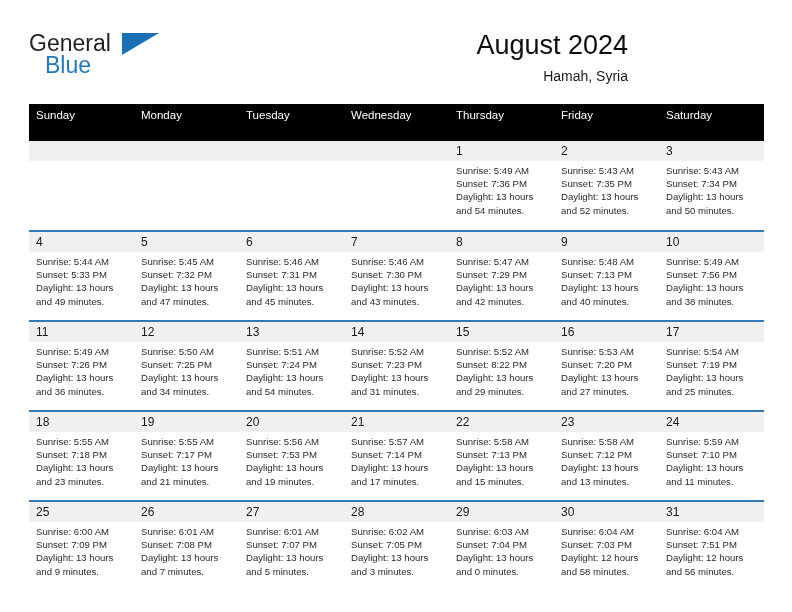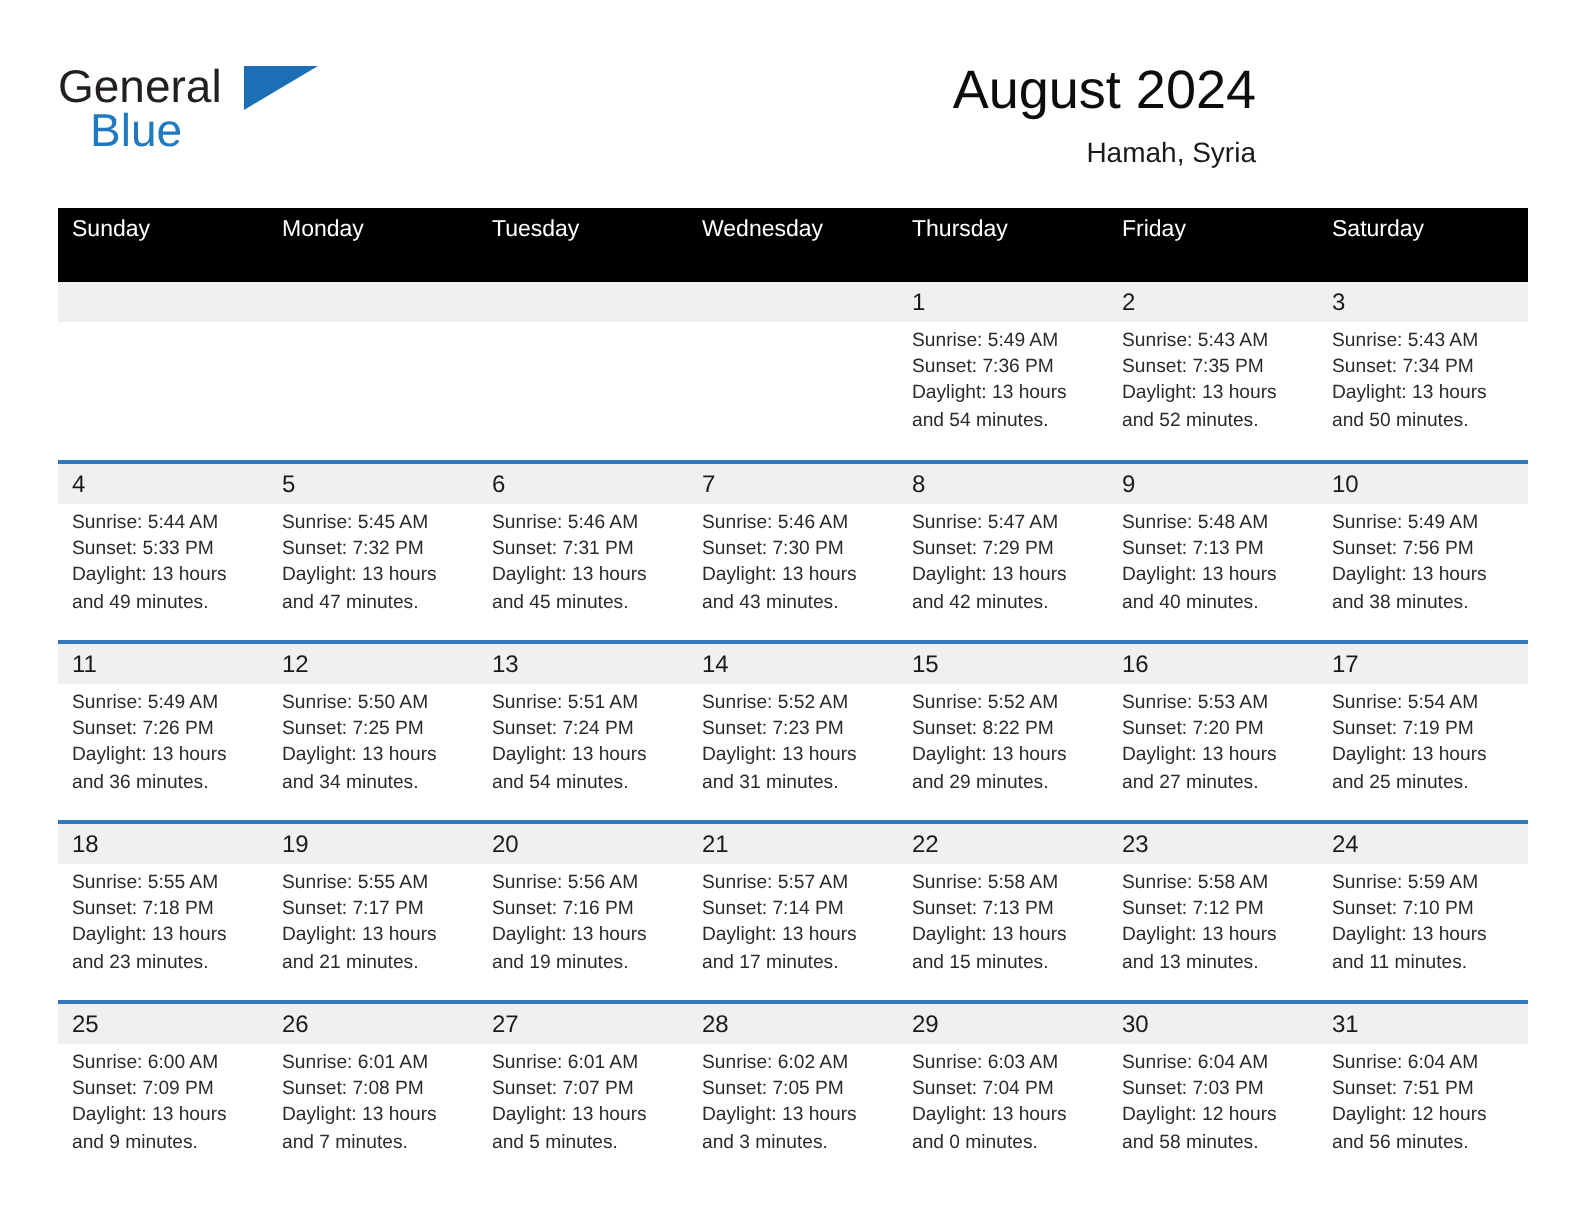--- a/index.html
+++ b/index.html
@@ -430,21 +430,21 @@
                 <div>Daylight: 13 hours</div>
                 <div>and 21 minutes.</div>
               </div>
             </div>
           </td>
           <td>
             <div class="cell-inner">
               <div class="daynum">20</div>
               <div class="details">
                 <div>Sunrise: 5:56 AM</div>
-                <div>Sunset: 7:16 PM</div>
+                <div>Sunset: 7:53 PM</div>
                 <div>Daylight: 13 hours</div>
                 <div>and 19 minutes.</div>
               </div>
             </div>
           </td>
           <td>
             <div class="cell-inner">
               <div class="daynum">21</div>
               <div class="details">
                 <div>Sunrise: 5:57 AM</div>

